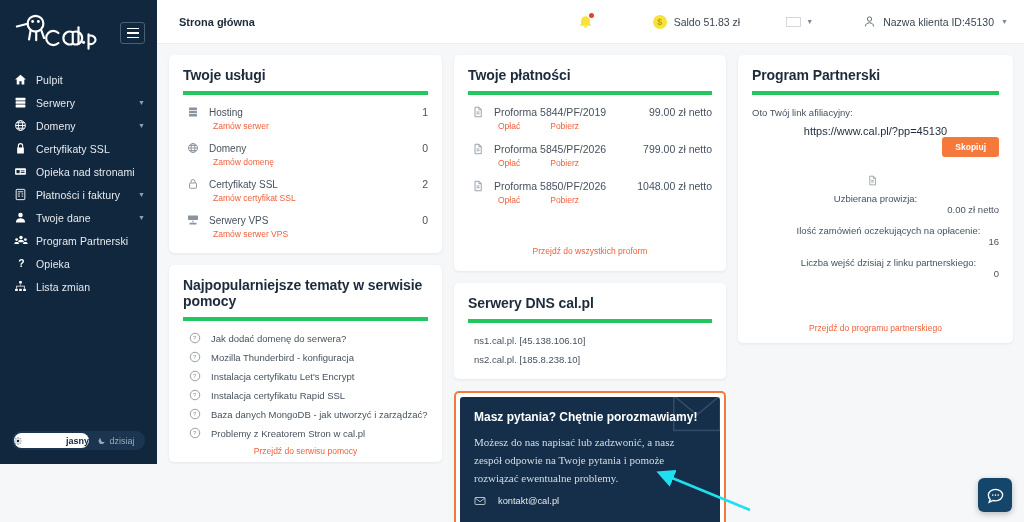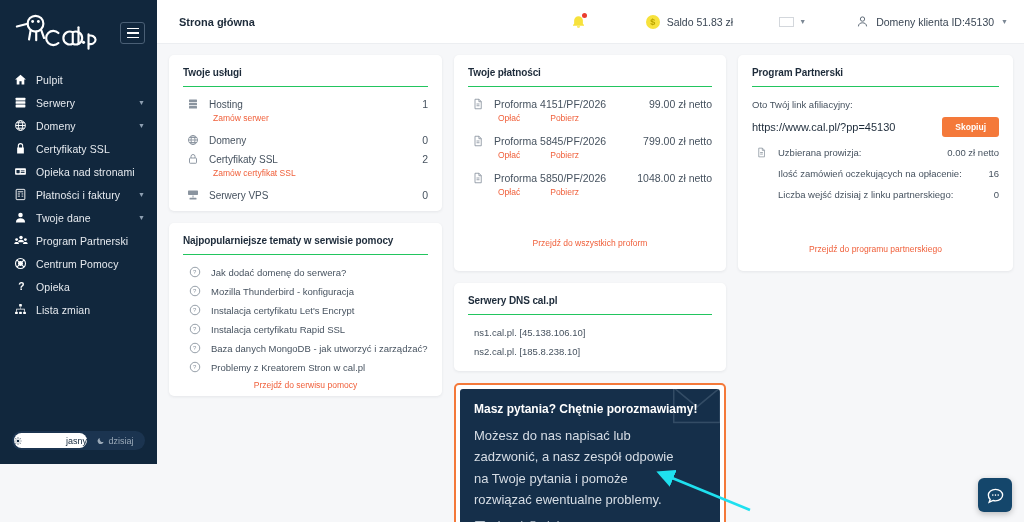--- a/index.html
+++ b/index.html
@@ -44,21 +44,21 @@
     background:#1c3консистент;
     background:#1b3консистент;
     background:#1b3450;
     display:flex; align-items:center; padding:2px; cursor:pointer;
   }
   .theme-opt {
     flex:1; height:15px; border-radius:9px; display:flex;
     align-items:center; justify-content:center; gap:4px;
     font-size:9px; color:#9aa9b8;
   }
-  .theme-opt.active { background:#ffffff; color:#11273d; font-weight:normal;gap:44px; }
+  .theme-opt.active { background:#ffffff; color:#11273d; font-weight:bold;gap:44px; }
   .theme-opt svg { display:block; }
 
   
   .main { flex:1; height:522px; display:flex; flex-direction:column; min-width:0; }
   .topbar {
     height:44px; background:#fff; display:flex; align-items:center;
     padding:0 16px 0 22px; border-bottom:1px solid #eceef1; flex:0 0 44px;
   }
   .crumb { font-size:11px; font-weight:bold; color:#1d2b3a; }
   .top-right { margin-left:auto; display:flex; align-items:center; gap:0; }
@@ -85,69 +85,69 @@
   .col { display:flex; flex-direction:column; gap:12px; }
   .col-a { width:273px; flex:0 0 273px; }
   .col-b { width:272px; flex:0 0 272px; }
   .col-c { width:275px; flex:0 0 275px; }
 
   .card {
     background:#fff; border-radius:5px; box-shadow:0 1px 3px rgba(26,40,56,.08);
     padding:12px 14px 10px 14px; position:relative;
   }
   .card-title {
-    font-size:10px; font-weight:bold; color:#1d2b3a;
-    padding-bottom:8px; border-bottom:1px solid #22c55e; margin-bottom:4px;
+    font-size:14px; font-weight:bold; color:#1d2b3a;
+    padding-bottom:8px; border-bottom:4px solid #22c55e; margin-bottom:4px;
     letter-spacing:-.1px;
   }
 
   .svc-row { display:flex; align-items:center; padding:7px 0 0 0; }
   .svc-ico { width:26px; flex:0 0 26px; display:flex; align-items:center; justify-content:flex-start; padding-left:4px; }
   .svc-name { font-size:10px; color:#46525f; }
   .svc-count { margin-left:auto; font-size:10.5px; color:#46525f; }
   .svc-link { font-size:8.5px; color:#f0603b; padding:3px 0 4px 30px; cursor:pointer; }
 
   .pay-row { display:flex; align-items:center; padding:7px 0 0 0; }
   .pay-ico { width:26px; flex:0 0 26px; display:flex; align-items:center; padding-left:4px; }
   .pay-name { font-size:10.5px; color:#46525f; }
   .pay-amt { margin-left:auto; font-size:10.5px; color:#46525f; }
   .pay-links { display:flex; gap:30px; padding:3px 0 5px 30px; }
   .pay-links span { font-size:8.5px; color:#f0603b; cursor:pointer; }
   .card-foot { text-align:center; font-size:8.5px; color:#f0603b; padding-top:10px; cursor:pointer; }
 
   .aff-label { font-size:9.5px; color:#46525f; padding:8px 0 7px 0; }
-  .aff-row { display:flex; align-items:center; }
+  .aff-row { display:flex; align-items:center;flex-direction:column; }
   .aff-link { font-size:11px; color:#1d2b3a; }
   .btn-copy {
     margin-left:auto; background:#f4793a; color:#fff; border:none;
     font-size:8.5px; font-weight:bold; padding:5px 13px; border-radius:3px;
     cursor:pointer; font-family:inherit;
   }
-  .stat-row { display:flex; align-items:center; padding:10px 0 0 0; }
+  .stat-row { display:flex; align-items:center; padding:10px 0 0 0;flex-direction:column; }
   .stat-ico { width:26px; flex:0 0 26px; display:flex; align-items:center; padding-left:4px; }
   .stat-lbl { font-size:9.5px; color:#46525f; }
   .stat-lbl.ind { padding-left:26px; }
   .stat-val { margin-left:auto; font-size:9.5px; color:#46525f; }
 
   .help-row { display:flex; align-items:center; padding:7px 0 0 0; cursor:pointer; }
   .help-ico { width:28px; flex:0 0 28px; display:flex; align-items:center; padding-left:6px; }
   .help-txt { font-size:9.5px; color:#46525f; }
 
   .dns-row { font-size:9.5px; color:#46525f; padding:8px 0 0 6px; }
 
   
   .contact-wrap {
     border:2px solid #f4793a; border-radius:5px; padding:4px; background:#fff;
   }
   .contact {
     background:#152f4a; border-radius:3px; padding:13px 14px 12px 14px;
     position:relative; overflow:hidden;
   }
   .contact h3 { color:#fff; font-size:12px; font-weight:bold; margin-bottom:9px; position:relative; z-index:2; }
-  .contact p { color:#d6dde5; font-size:13px; line-height:1.65; width:215px; position:relative; z-index:2; }
+  .contact p { color:#d6dde5; font-size:11px; line-height:1.65; width:215px; position:relative; z-index:2;font-family:Liberation Serif, serif; }
   .cc-row { display:flex; align-items:center; gap:12px; padding-top:8px; position:relative; z-index:2; }
   .cc-row span { color:#e3e9ef; font-size:9.3px; }
   .cbtns { display:flex; gap:7px; padding-top:11px; position:relative; z-index:2; }
   .envelope { position:absolute; top:-6px; right:-4px; opacity:.22; z-index:1; }
 
   .arrow { position:absolute; left:650px; top:468px; z-index:40; pointer-events:none; }
 
   .chat-fab {
     position:absolute; right:12px; bottom:10px; width:34px; height:34px;
     background:#14466b; border-radius:6px; display:flex; align-items:center;
@@ -266,30 +266,20 @@
               <circle cx="12" cy="6" r="3"></circle>
               <path d="M7 14c0-2.7 2.2-4 5-4s5 1.3 5 4z"></path>
               <circle cx="4.5" cy="9.5" r="2.4"></circle>
               <circle cx="19.5" cy="9.5" r="2.4"></circle>
               <path d="M0.5 17c0-2.2 1.8-3.3 4-3.3s4 1.1 4 3.3zM15.5 17c0-2.2 1.8-3.3 4-3.3s4 1.1 4 3.3z"></path>
             </svg>
         </span>
         <span class="nav-label">Program Partnerski</span>
       </div>
 
-      <div class="nav-item">
-        <span class="nav-ico">
-          <svg width="13" height="13" viewBox="0 0 24 24" fill="none" stroke="#fff" stroke-width="2">
-              <circle cx="12" cy="12" r="9.2"></circle>
-              <circle cx="12" cy="12" r="3.6" fill="#fff"></circle>
-              <path d="M5.4 5.4l3.6 3.6M15 15l3.6 3.6M18.6 5.4L15 9M9 15l-3.6 3.6"></path>
-            </svg>
-        </span>
-        <span class="nav-label">Centrum Pomocy</span>
-      </div>
 
       <div class="nav-item">
         <span class="nav-ico">
           <svg width="13" height="13" viewBox="0 0 24 24" fill="#fff">
               <text x="8" y="19" font-size="19" font-family="Liberation Sans" font-weight="bold" fill="#fff">?</text>
             </svg>
         </span>
         <span class="nav-label">Opieka</span>
       </div>
 
@@ -348,21 +338,21 @@
             <span class="w"></span><span class="r"></span>
           </span>
           <span class="caret">▼</span>
         </div>
 
         <div class="user">
           <svg width="13" height="13" viewBox="0 0 24 24" fill="none" stroke="#5b6875" stroke-width="1.8">
               <circle cx="12" cy="7.5" r="4"></circle>
               <path d="M4.5 21c0-4.4 3.4-6.6 7.5-6.6s7.5 2.2 7.5 6.6"></path>
             </svg>
-          <span class="user-name">Domeny klienta  ID:45130</span>
+          <span class="user-name">Nazwa klienta  ID:45130</span>
           <span class="caret">▼</span>
         </div>
       </div>
     </div>
 
     <div class="content">
       <div class="grid">
 
         <div class="col col-a">
 
@@ -386,20 +376,21 @@
               <span class="svc-ico">
                 <svg width="12" height="12" viewBox="0 0 24 24" fill="none" stroke="#8a949f" stroke-width="1.9">
                     <circle cx="12" cy="12" r="9"></circle>
                     <ellipse cx="12" cy="12" rx="4" ry="9"></ellipse>
                     <path d="M3 12h18M4.5 7h15M4.5 17h15"></path>
                   </svg>
               </span>
               <span class="svc-name">Domeny</span>
               <span class="svc-count">0</span>
             </div>
+            <div class="svc-link">Zamów domenę</div>
 
             <div class="svc-row">
               <span class="svc-ico">
                 <svg width="12" height="12" viewBox="0 0 24 24" fill="none" stroke="#8a949f" stroke-width="1.9">
                     <rect x="5" y="10" width="14" height="10.5" rx="1.4"></rect>
                     <path d="M8 10V7a4 4 0 018 0v3"></path>
                   </svg>
               </span>
               <span class="svc-name">Certyfikaty SSL</span>
               <span class="svc-count">2</span>
@@ -410,20 +401,21 @@
               <span class="svc-ico">
                 <svg width="12" height="12" viewBox="0 0 24 24" fill="#8a949f">
                     <rect x="2" y="3" width="20" height="9" rx="1.3"></rect>
                     <rect x="11" y="13" width="2" height="4"></rect>
                     <rect x="5" y="17.5" width="14" height="3.5" rx="1"></rect>
                   </svg>
               </span>
               <span class="svc-name">Serwery VPS</span>
               <span class="svc-count">0</span>
             </div>
+            <div class="svc-link">Zamów serwer VPS</div>
           </div>
 
           <div class="card" style="padding-bottom:6px;">
             <div class="card-title">Najpopularniejsze tematy w serwisie pomocy</div>
 
             <div class="help-row">
               <span class="help-ico">
                   <svg width="12" height="12" viewBox="0 0 24 24" fill="none" stroke="#8a949f" stroke-width="1.8">
                     <circle cx="12" cy="12" r="9.5"></circle>
                     <text x="8.2" y="16.5" font-size="12" font-family="Liberation Sans" fill="#8a949f" stroke="none">?</text>
@@ -486,21 +478,21 @@
           <div class="card" style="min-height:216px;">
             <div class="card-title">Twoje płatności</div>
 
             <div class="pay-row">
               <span class="pay-ico">
                 <svg width="12" height="12" viewBox="0 0 24 24" fill="none" stroke="#8a949f" stroke-width="1.7">
                     <path d="M6 2.5h8l4.5 4.5v14.5H6z"></path>
                     <path d="M13.8 2.6V7.4h4.6M9 12h6M9 15.5h6"></path>
                   </svg>
               </span>
-              <span class="pay-name">Proforma 4151/PF/2026</span>
+              <span class="pay-name">Proforma 5844/PF/2019</span>
               <span class="pay-amt">99.00 zł netto</span>
             </div>
             <div class="pay-links">
               <span>Opłać</span>
               <span>Pobierz</span>
             </div>
 
             <div class="pay-row">
               <span class="pay-ico">
                 <svg width="12" height="12" viewBox="0 0 24 24" fill="none" stroke="#8a949f" stroke-width="1.7">

